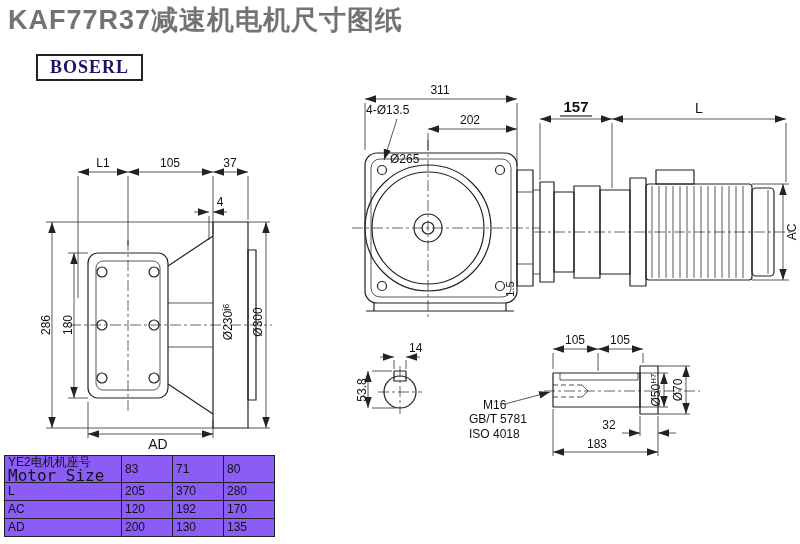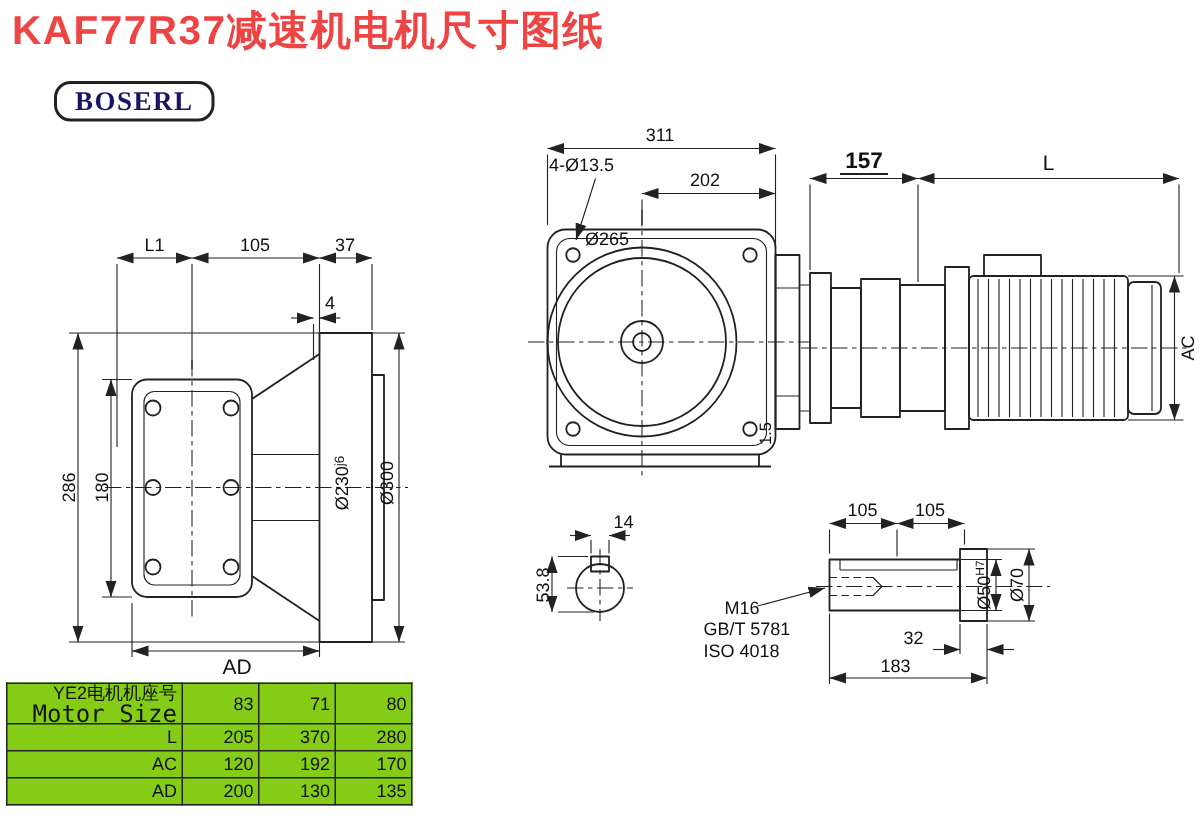--- a/index.html
+++ b/index.html
@@ -9,30 +9,30 @@
          font-family:"Liberation Serif","DejaVu Serif",serif;font-weight:bold;font-size:18px;letter-spacing:1px}
   svg{position:absolute;left:0;top:0}
   svg .s{stroke:#222;stroke-width:1.2;fill:none;stroke-linejoin:round}
   svg .t{stroke:#222;stroke-width:.75;fill:none}
   svg .c{stroke:#222;stroke-width:.7;fill:none;stroke-dasharray:11 3 3 3}
   svg .hd{stroke:#222;stroke-width:.8;fill:none;stroke-dasharray:5 3}
   svg text{font-family:"Liberation Sans","DejaVu Sans",sans-serif;font-size:12px;fill:#111;stroke:none}
   svg text.b{font-weight:bold;font-size:15px}
   svg text.lg{font-size:14px}
   svg text.sm{font-size:11px}
-  table.spec{position:absolute;left:4px;top:455px;border-collapse:collapse;font-size:12px;text-align:right;background:#84cc16}
+  table.spec{position:absolute;left:4px;top:455px;border-collapse:collapse;font-size:12px;text-align:left;background:#8b5cf6}
   table.spec td{border:1px solid #222;padding:0 3px;height:17px;min-width:44px;line-height:13px}
   table.spec td.name{width:110px}
   .mono{font-family:"DejaVu Sans Mono",monospace;font-size:16px}
 </style>
 </head>
 <body>
 
-<div class="title" style="color: #ef4444;">KAF77R37减速机电机尺寸图纸</div>
-<div class="brand" style="color: rgb(27, 20, 100); border-radius: 11px;">BOSERL</div>
+<div class="title" style="color: #737373;">KAF77R37减速机电机尺寸图纸</div>
+<div class="brand" style="color: rgb(27, 20, 100);">BOSERL</div>
 
 <svg width="800" height="544" viewBox="0 0 800 544">
   <defs>
     <marker id="ar" viewBox="0 0 10 10" refX="10" refY="5" markerWidth="11" markerHeight="11" orient="auto-start-reverse" markerUnits="userSpaceOnUse">
       <path d="M0,1.6 L10,5 L0,8.4 Z" fill="#222"></path>
     </marker>
   </defs>
 
   <g>
     <path class="c" d="M128 240V412 M70 325H272"></path>

